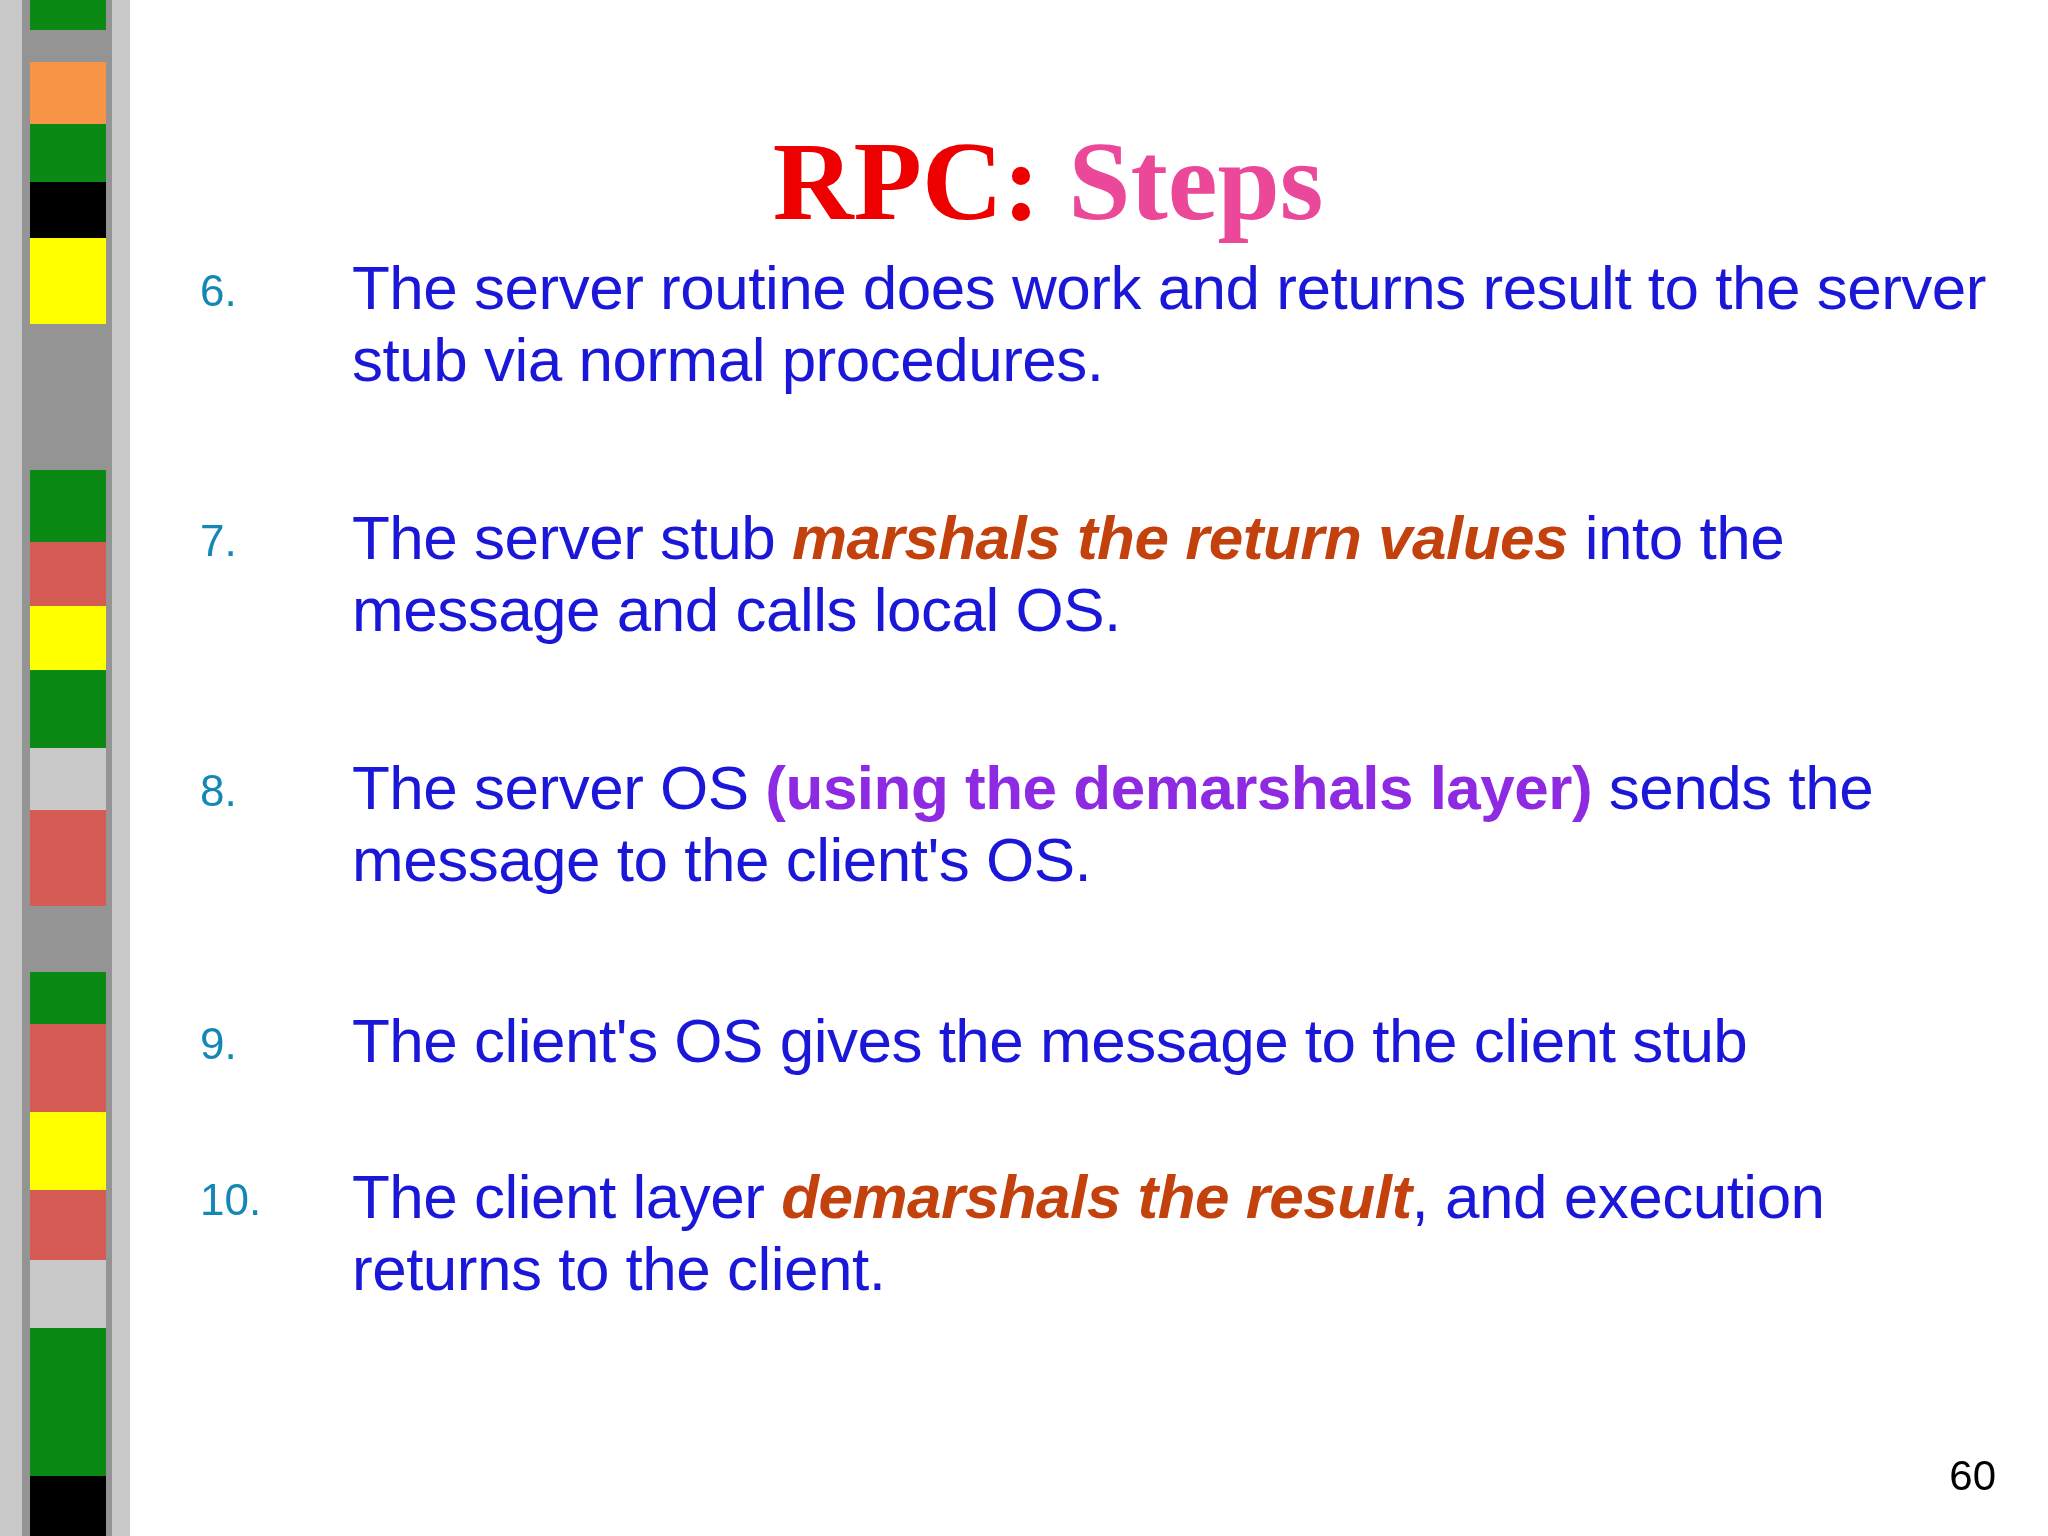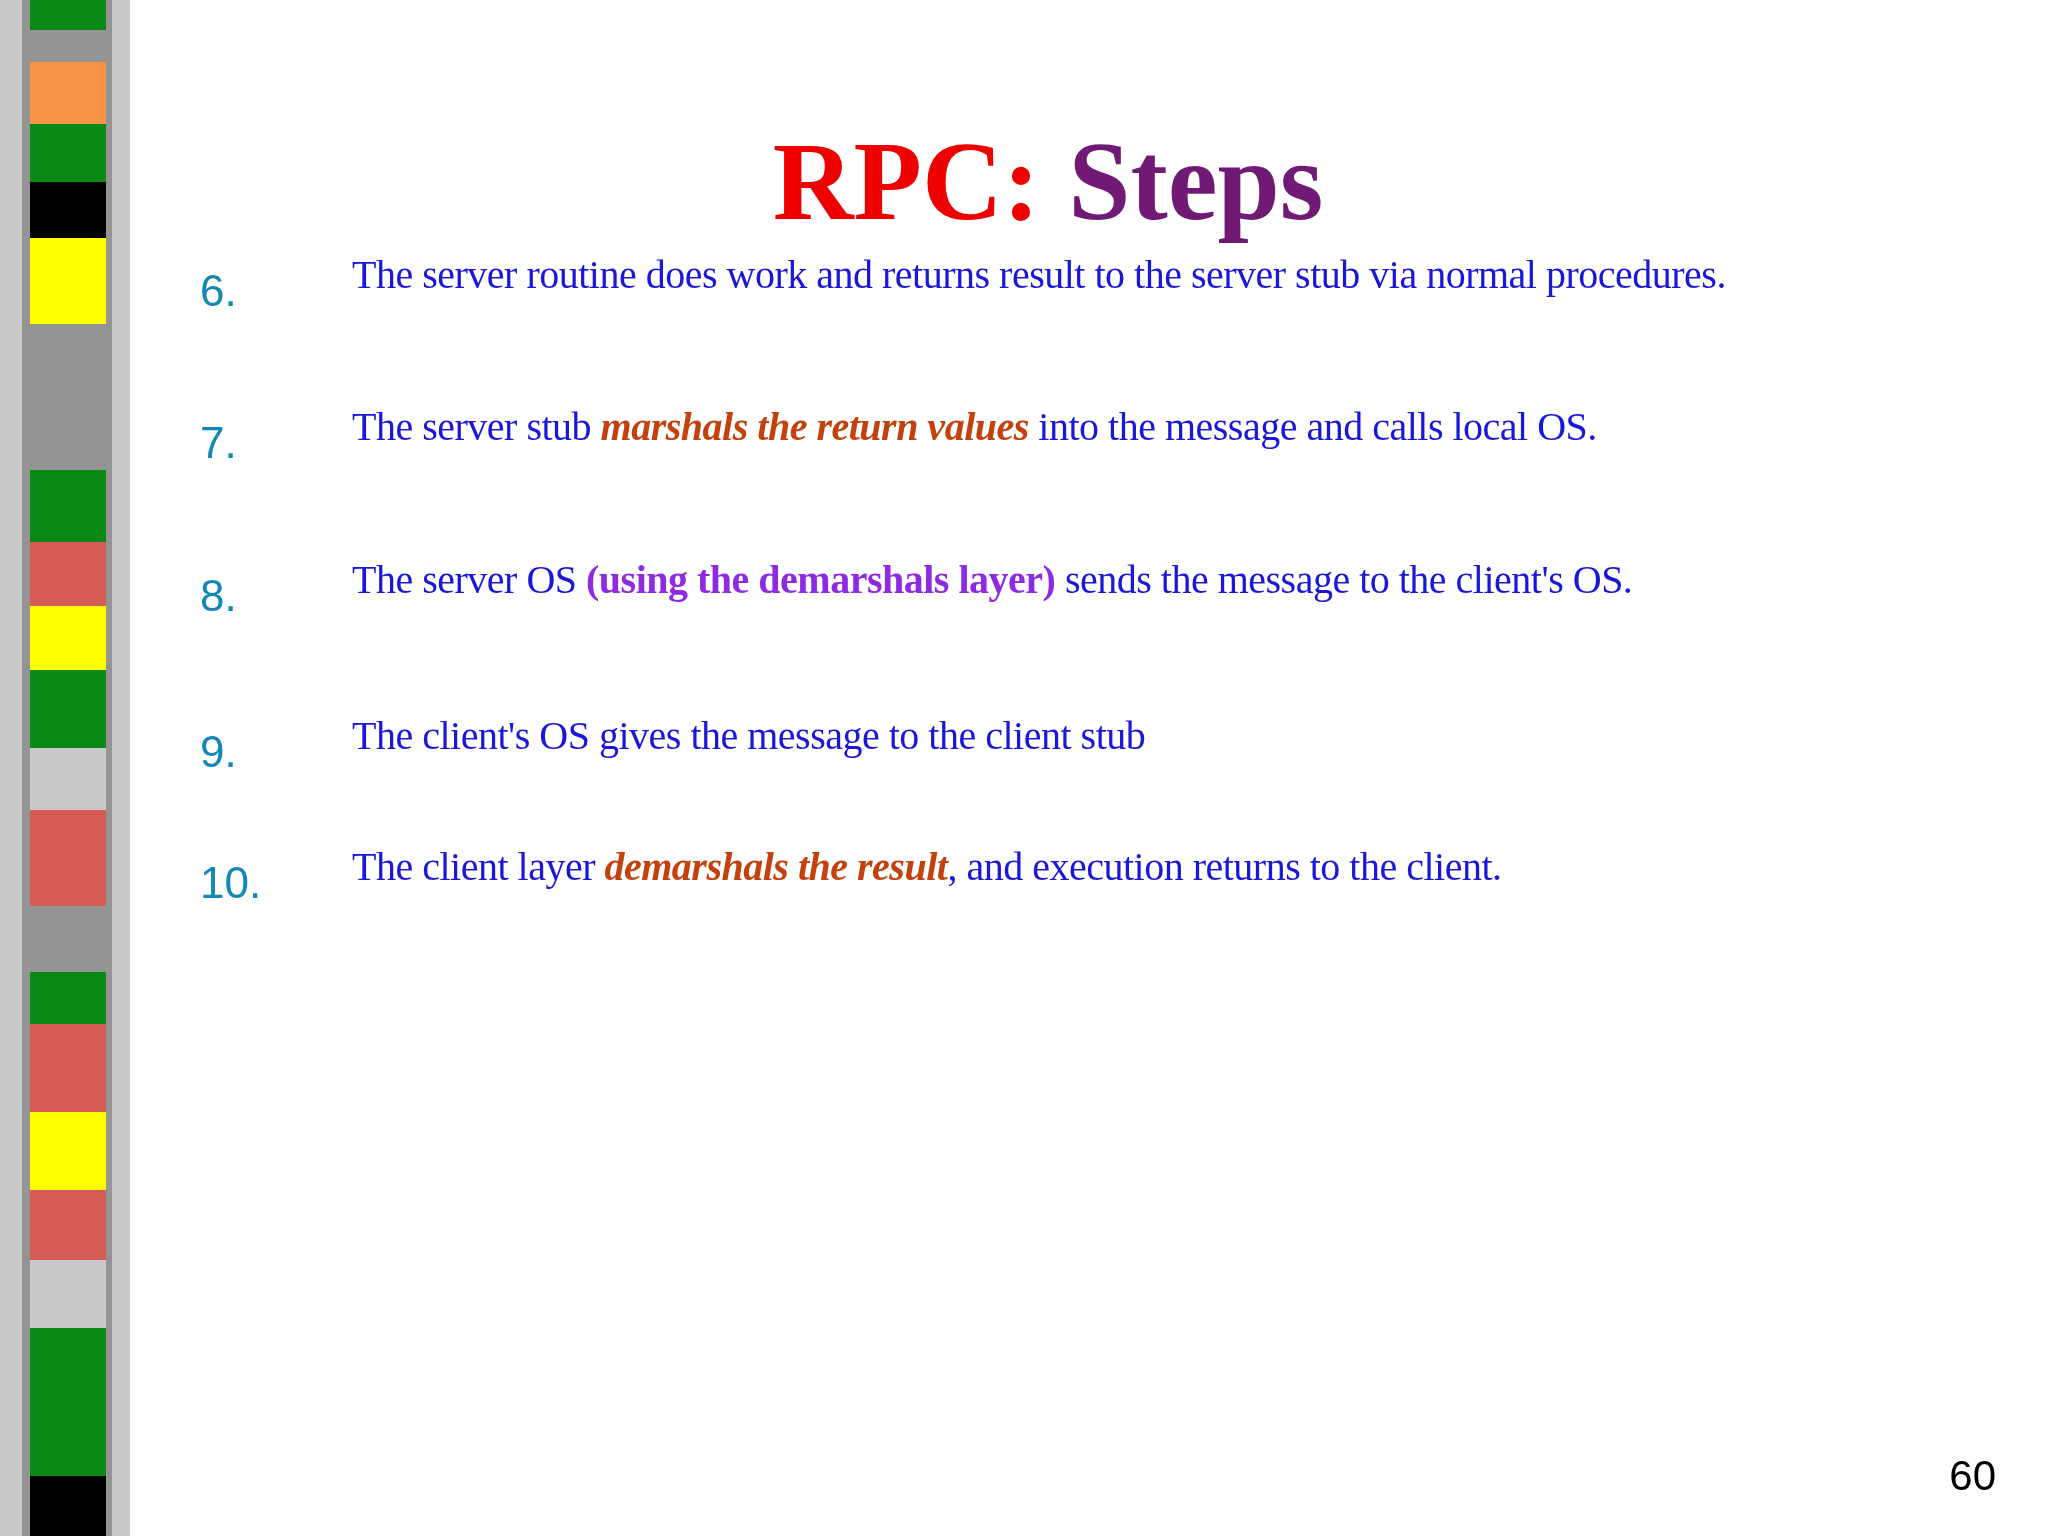--- a/index.html
+++ b/index.html
@@ -61,21 +61,21 @@
     top: 48px;
     width: 2048px;
     text-align: center;
     font-family: "Liberation Serif", serif;
     font-size: 112px;
     line-height: 1.05;
     white-space: nowrap;
     letter-spacing: 0px;
   }
   #title .t-red  { color: #ee0000; margin-left: 48px; }
-  #title .t-green{ color: #701a75; }
+  #title .t-green{ color: #ec4899; }
 
   
   #steps {
     position: absolute;
     left: 160px;
     top: 236px;
     width: 1800px;
   }
   .step {
     position: relative;
@@ -89,24 +89,24 @@
     width: 108px;
     text-align: left;
     color: #1388b4;
     font-size: 44px;
     font-family: "Liberation Sans", sans-serif;
     letter-spacing: 0px;
   }
   .step-text {
     margin-left: 152px;
     color: #1a17d8;
-    font-size: 40px;
+    font-size: 62px;
     line-height: 1.16;
     letter-spacing: -0.5px;
-    font-family: Liberation Serif, serif;
+    font-family: Liberation Sans, sans-serif;
   }
   .hl-orange {
     color: #c2410c;
     font-weight: bold;
     font-style: italic;
   }
   .hl-purple {
     color: #8e2be2;
     font-weight: bold;
   }

